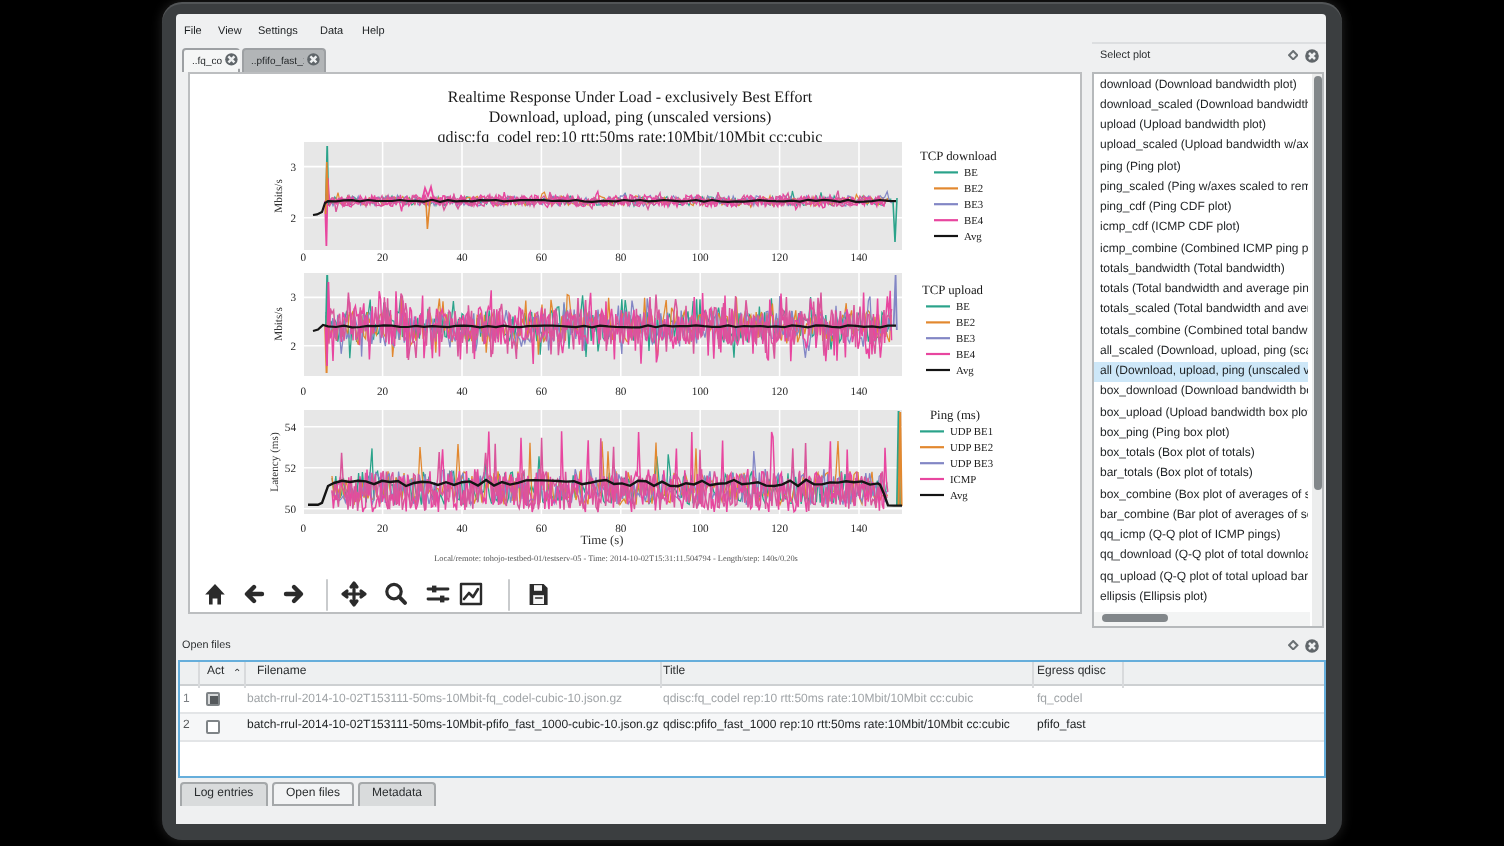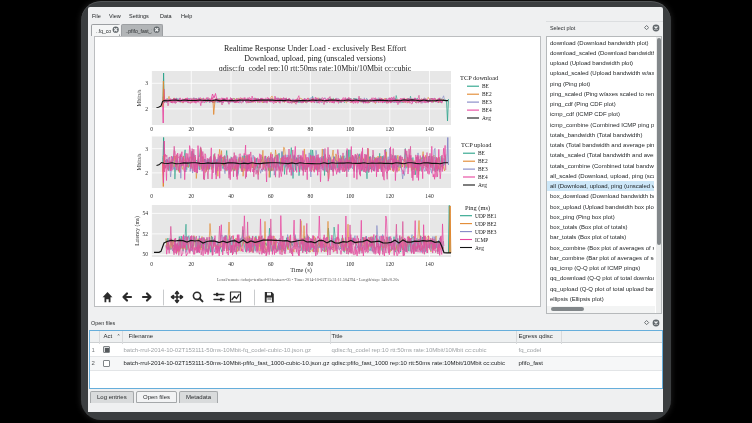--- a/index.html
+++ b/index.html
@@ -1,16 +1,16 @@
 <!DOCTYPE html>
 <html><head><meta charset="utf-8"><style>
 html,body{margin:0;padding:0;background:#000;width:752px;height:423px;overflow:hidden}
 *{box-sizing:border-box}
 body{font-family:"Liberation Sans",sans-serif;-webkit-font-smoothing:antialiased}
-#win{position:absolute;left:81px;top:1px;width:590px;height:419px;background:#3b3e40;border-radius:20px;
+#win{position:absolute;left:81px;top:1px;width:590px;height:419px;background:#3b3e40;border-radius:10px;
   box-shadow:0 0 6px rgba(90,90,90,.4), inset 0 1px 0 rgba(255,255,255,.12)}
 #content{position:absolute;left:7px;top:9px;width:575px;height:402px;background:#eff0f1;overflow:hidden}
 .t{position:absolute;white-space:nowrap}
 #menubar{position:absolute;left:0;top:0;width:575px;height:13px;background:#eff0f1;color:#1c1f21;font-size:5.5px}
 #menubar span{position:absolute;top:3px}
 #tabbar{position:absolute;left:0;top:13px;width:460px;height:13px}
 .tab{position:absolute;top:0.5px;height:12.5px;font-size:5px;color:#26292b;border:1px solid #9da0a3;border-bottom:none;
   border-radius:2px 2px 0 0;padding:3px 8px 0 4px;overflow:hidden;white-space:nowrap}
 .tab.on{background:#f5f6f6;z-index:2}
 .tab.off{background:#b2b5b7}

